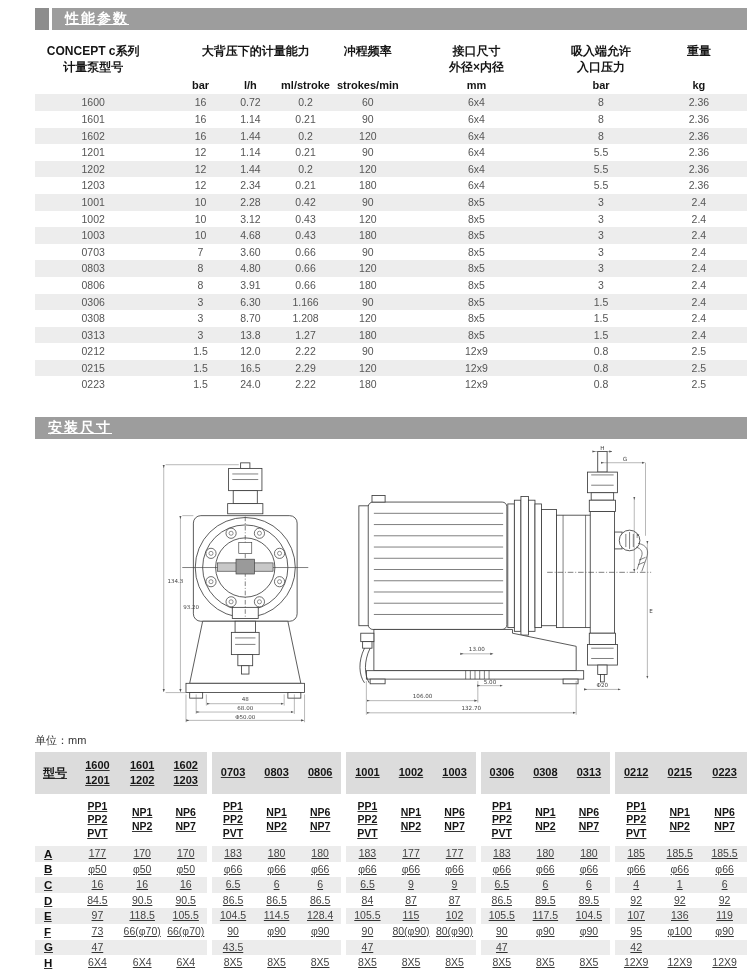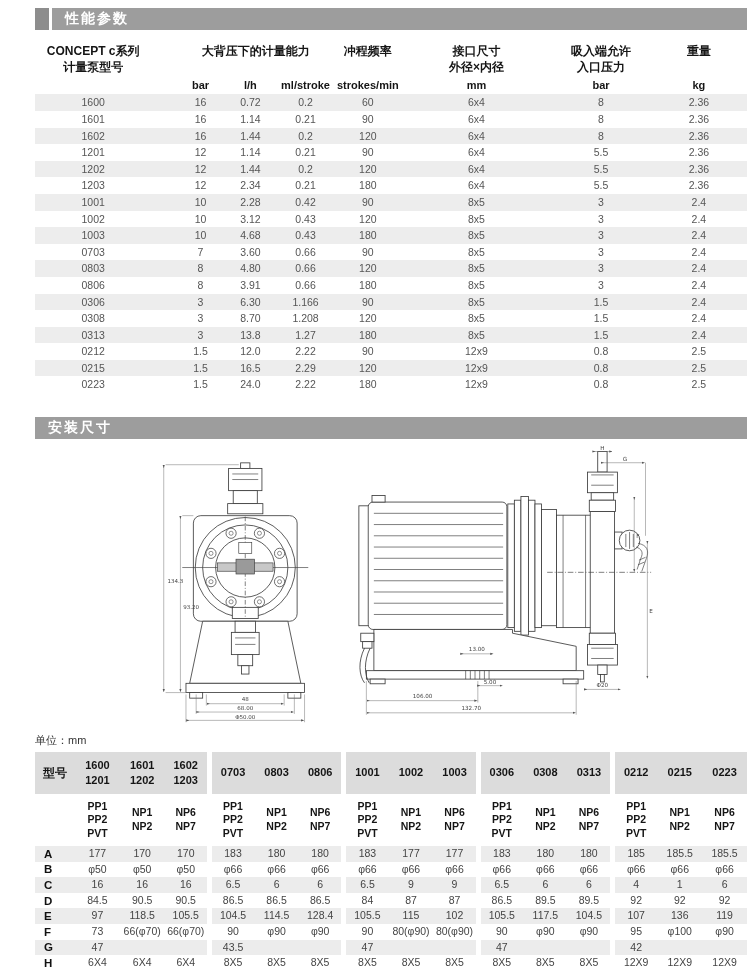--- a/index.html
+++ b/index.html
@@ -11,20 +11,21 @@
   }
   .page { padding:8px 3px 0 35px; width:750px; }
 
   
   .section-bar { display:flex; height:22px; margin-bottom:9px; }
   .bar-square { width:14px; background:#8d8d8d; margin-right:3px; }
   .bar-main {
     flex:1; background:#9d9d9d; color:#fff; font-weight:bold;
     font-size:14px; letter-spacing:2px; display:flex; align-items:center;
     padding-left:13px;
+    text-decoration:underline;
   }
 
   
   .perf-table { width:100%; border-collapse:collapse; table-layout:fixed; }
   .perf-table th { font-weight:bold; color:#151515; vertical-align:bottom; padding:1px 0; }
   .perf-table .cn { font-size:12px; white-space:pre-line; line-height:1.35; vertical-align:top; padding-top:4px; }
   .perf-table .model-h { text-align:center; padding-right:26px; }
   .perf-table .unit-row th { font-size:11px; height:18px; vertical-align:middle; }
   .perf-table td {
     font-size:10.5px; color:#555; text-align:center; height:16.6px;
@@ -33,21 +34,21 @@
   .perf-table td:first-child { padding-right:26px; }
   .perf-table tbody tr:nth-child(odd) { background:#ededed; }
 
   
   .drawings { display:flex; align-items:flex-end; gap:26px; margin:14px 0 0 108px; height:272px; }
   svg text { font-family:"DejaVu Sans",sans-serif; font-size:6px; fill:#444; }
   .techdraw { display:block; }
 
   
   .unit-note { text-align:left; font-size:11px; color:#333; margin:8px 2px 4px 0; }
-  .dim-table { width:100%; border-collapse:collapse; table-layout:fixed; }
+  .dim-table { width:100%; border-collapse:collapse; table-layout:fixed;text-decoration:underline; }
   .dim-table th, .dim-table td { text-align:center; }
   .dim-table thead .models th {
     background:#dcdcdc; font-size:11px; font-weight:bold; color:#151515;
     height:42px; white-space:pre-line; line-height:1.4; vertical-align:middle;
   }
   .dim-table thead .models th.corner { text-align:center; font-size:12px; }
   .dim-table thead .materials th {
     background:#fff; font-size:10.5px; font-weight:bold; color:#151515;
     height:52px; white-space:pre-line; line-height:1.3; vertical-align:middle;
   }

